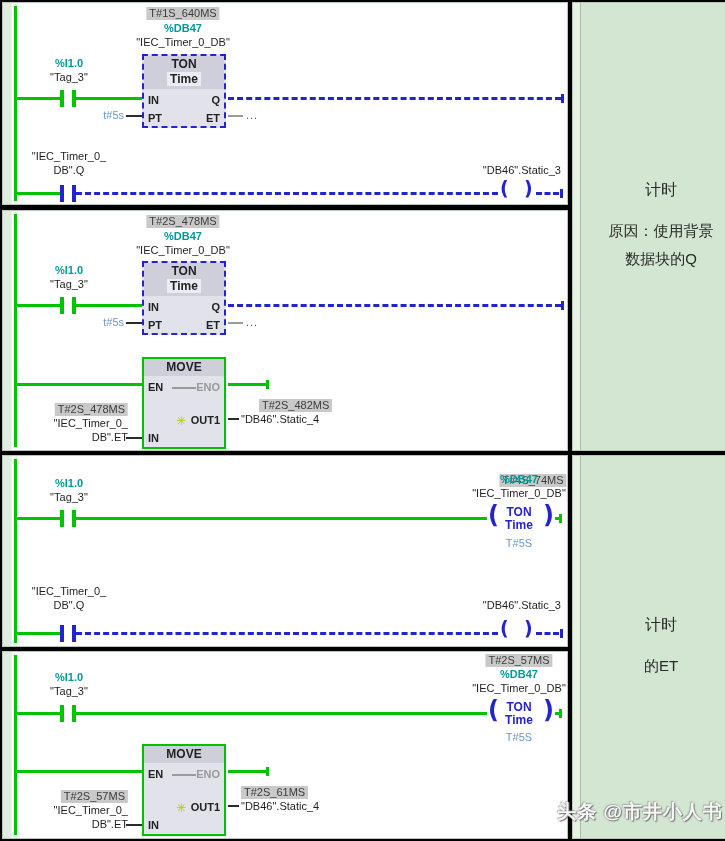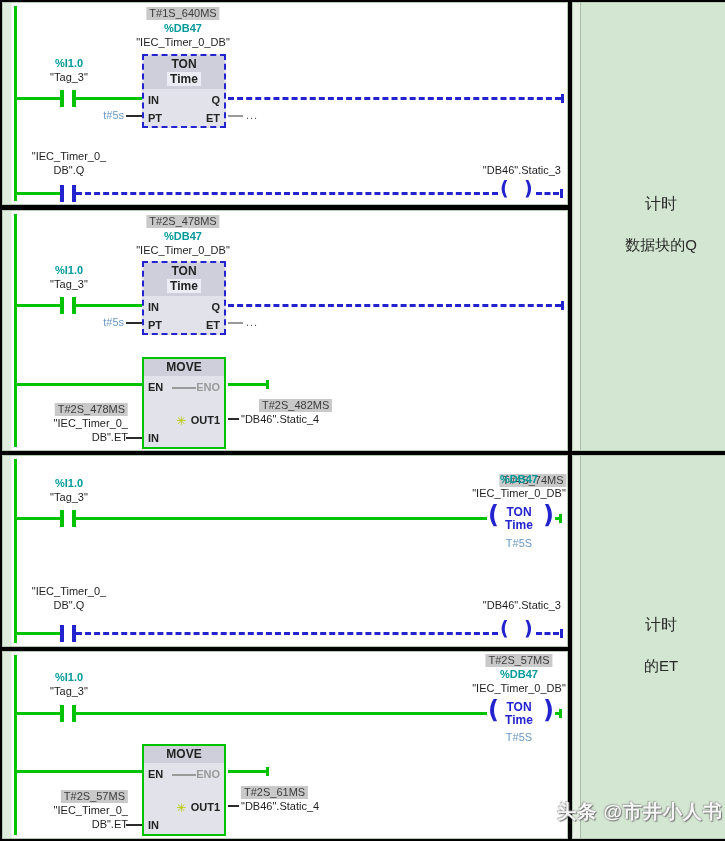--- a/index.html
+++ b/index.html
@@ -257,20 +257,21 @@
     <div class="wk" style="left:123px;top:172px;width:16px;"></div>
 
     <div class="wk" style="left:225px;top:153px;width:11px;"></div>
     <div class="lbl" style="left:238px;top:134px;"><span class="badge">T#2S_61MS</span></div>
     <div class="lbl" style="left:238px;top:148px;">"DB46".Static_4</div>
   </div>
 
   <div class="scell" style="top:2px;height:449px;">
     <div class="sstrip"></div>
     <div class="stitle">计时</div>
+    <div class="sline">原因：使用背景</div>
     <div class="sline">数据块的Q</div>
   </div>
   <div class="scell" style="top:455px;height:384px;">
     <div class="sstrip"></div>
     <div class="stitle">计时</div>
     <div class="sline">的ET</div>
   </div>
 
   <div class="wm">头条 @市井小人书</div>
 </div>

